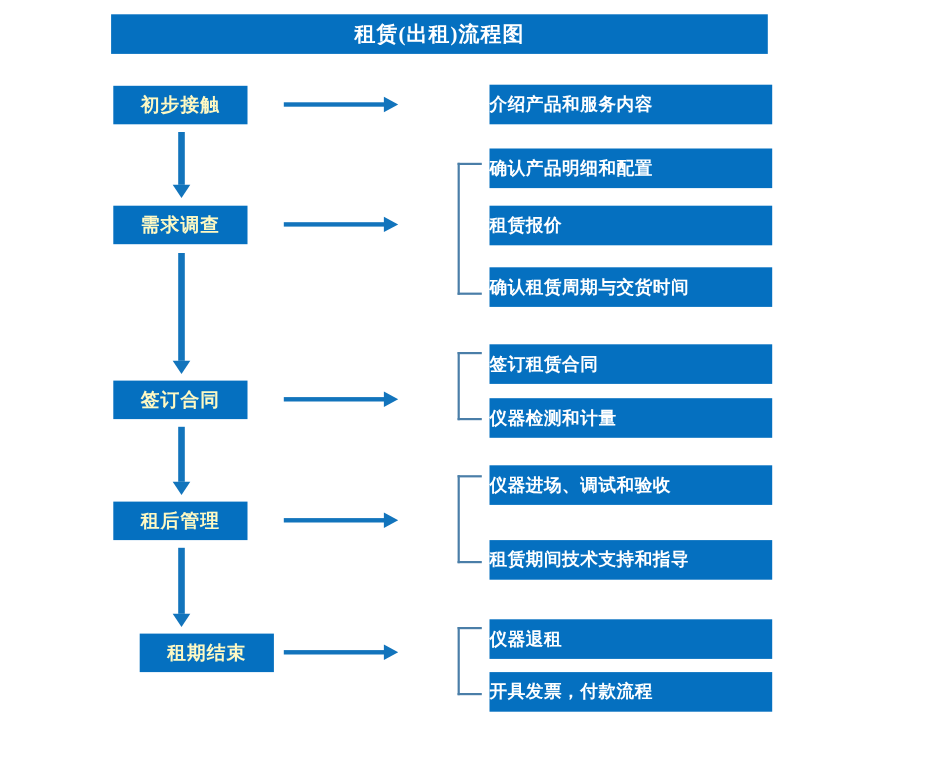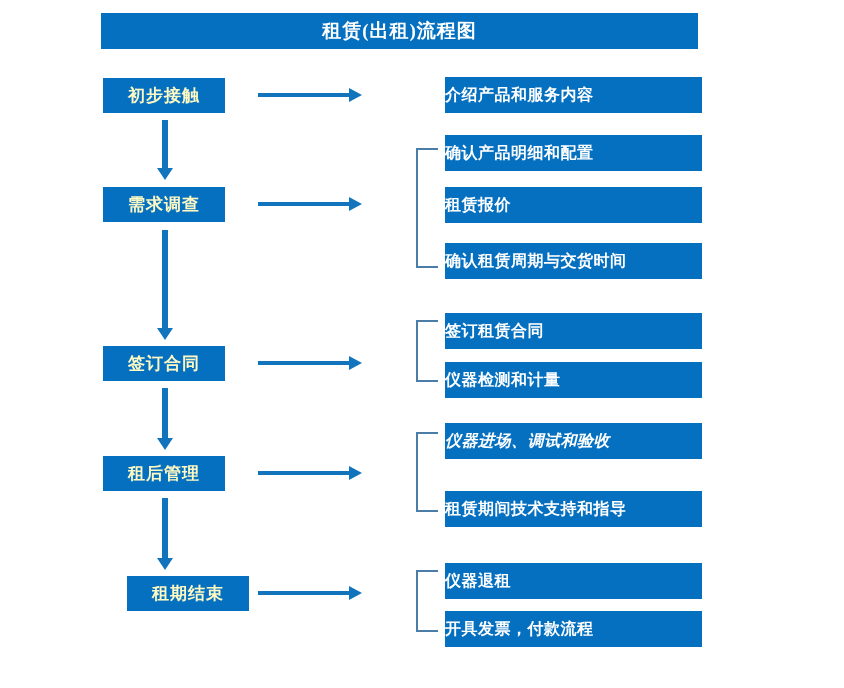--- a/index.html
+++ b/index.html
@@ -205,21 +205,21 @@
   <div class="detail-box" style="top:135px;">确认产品明细和配置</div>
 
   <div class="detail-box" style="top:187px;">租赁报价</div>
 
   <div class="detail-box" style="top:243px;">确认租赁周期与交货时间</div>
 
   <div class="detail-box" style="top:313px;">签订租赁合同</div>
 
   <div class="detail-box" style="top:350px;margin-top:12px;">仪器检测和计量</div>
 
-  <div class="detail-box" style="top:423px;font-style:italic;">仪器进场、调试和验收</div>
+  <div class="detail-box" style="top:423px;">仪器进场、调试和验收</div>
 
   <div class="detail-box" style="top:491px;">租赁期间技术支持和指导</div>
 
   <div class="detail-box" style="top:563px;">仪器退租</div>
 
   <div class="detail-box" style="top:611px;">开具发票，付款流程</div>
 
 </div>
 
 </body></html>

